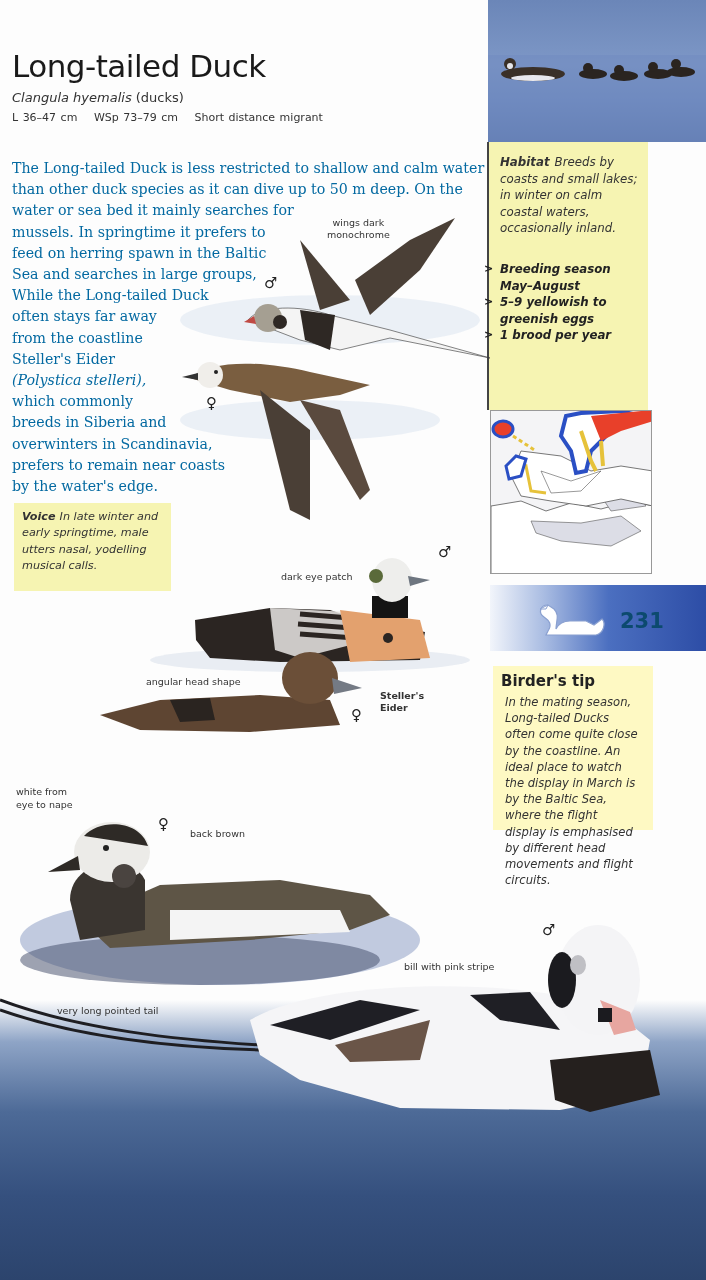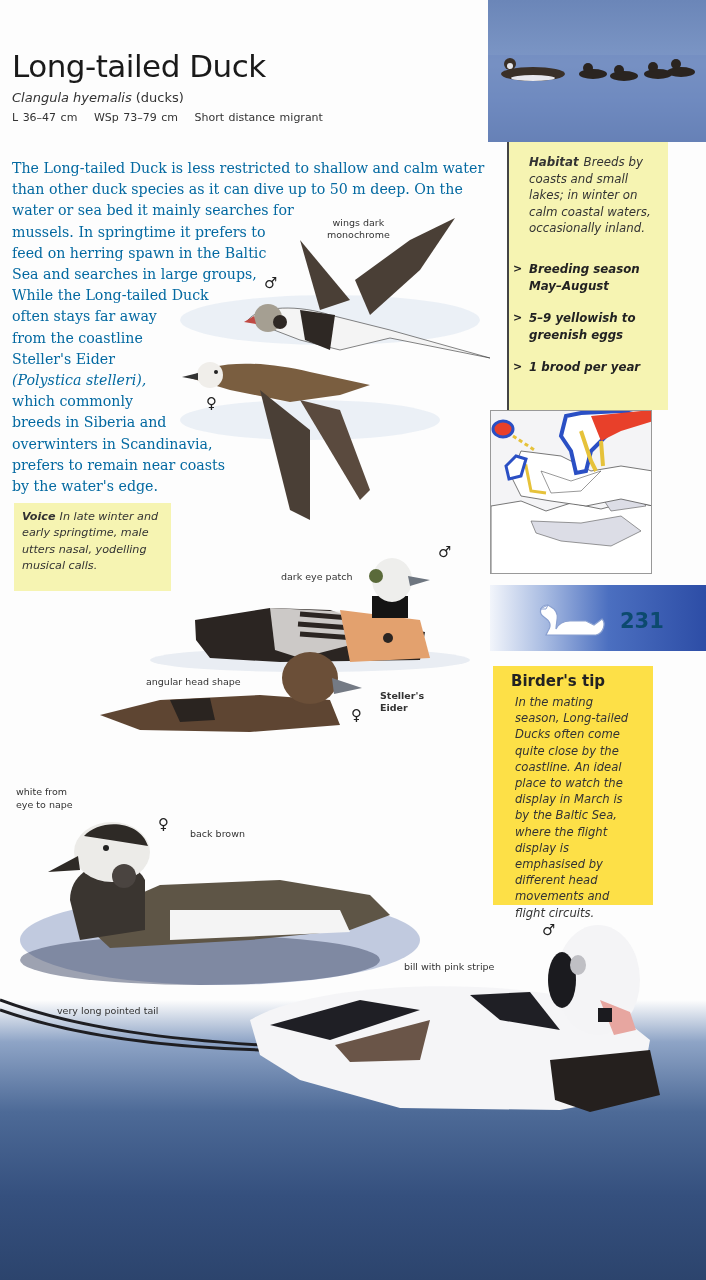--- a/index.html
+++ b/index.html
@@ -12,29 +12,29 @@
   .meta{left:12px;top:111px;font-size:11px;color:#333;word-spacing:1px;}
   .meta span{margin-right:12px;}
   
   .para{left:12px;top:158px;width:470px;font-family:"DejaVu Serif",serif;font-size:14.2px;line-height:21.2px;color:#0369a1;}
   .para .line{display:block;white-space:nowrap;}
   
   .voice{left:14px;top:503px;width:157px;height:88px;background:#f6f4b2;box-sizing:border-box;padding:6px 8px;font-size:11.2px;line-height:16.3px;font-style:italic;color:#333;}
   .voice b{font-style:italic;font-weight:bold;margin-right:4px;}
   
   .photo{left:488px;top:0;width:218px;height:142px;background:linear-gradient(180deg,#6b86b8 0%,#7d97c6 45%,#6f8bc0 70%,#5d78ad 100%);overflow:hidden;}
-  .habitat{left:507px;top:142px;width:161px;height:268px;background:#f6f4b2;border-left:2px solid #444;box-sizing:border-box;padding:12px 6px 0 20px;font-size:11.8px;line-height:16.6px;font-style:italic;color:#333;}
+  .habitat{left:487px;top:142px;width:161px;height:268px;background:#f6f4b2;border-left:2px solid #444;box-sizing:border-box;padding:12px 6px 0 11px;font-size:11.8px;line-height:16.6px;font-style:italic;color:#333;}
   .habitat b{font-weight:bold;margin-right:5px;}
   .facts{margin-top:24px;font-weight:bold;font-style:italic;color:#222;}
-  .facts div{position:relative;margin-top:16px;}
+  .facts div{position:relative;}
   .facts div::before{content:">";position:absolute;left:-16px;font-style:normal;font-size:11px;}
   .mapbox{left:490px;top:410px;width:162px;height:164px;background:#f3f3f6;border:1px solid #999;box-sizing:border-box;overflow:hidden;}
   .bluebar{left:490px;top:585px;width:216px;height:66px;background:linear-gradient(90deg,#f2f5fb 0%,#a9bce2 25%,#4b6fc0 55%,#2d4da6 100%);}
   .pagenum{left:620px;top:609px;font-size:21px;font-weight:bold;color:#0c4a6e;}
-  .tip{left:493px;top:666px;width:160px;height:239px;background:#fde047;box-sizing:border-box;padding:6px 18px;color:#333;}
+  .tip{left:493px;top:666px;width:160px;height:164px;background:#fef9c3;box-sizing:border-box;padding:6px 8px;color:#333;}
   .tip h3{margin:0 0 4px 0;font-size:15px;font-weight:bold;color:#222;}
   .tip p{margin:4px;font-size:11.6px;line-height:16.2px;font-style:italic;}
   
   .lbl{font-size:9.5px;color:#333;white-space:nowrap;}
   .sex{font-size:15px;color:#222;}
   .bottom-water{left:0;top:1000px;width:706px;height:280px;background:linear-gradient(180deg,rgba(255,255,255,0) 0%,#8ea4c6 15%,#4d6a97 40%,#35507e 70%,#2c446d 100%);}
 </style>
 </head>
 <body>
 

